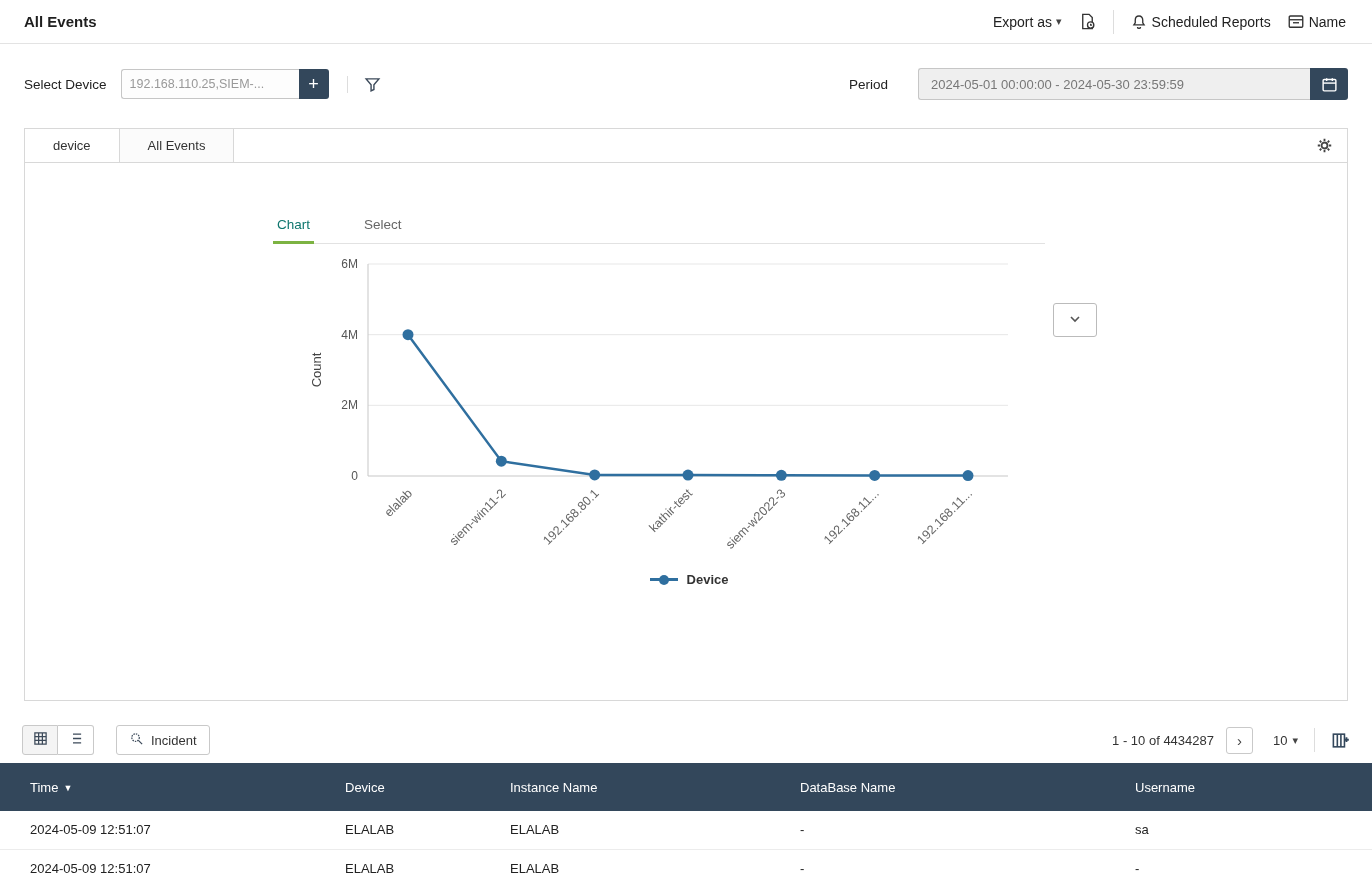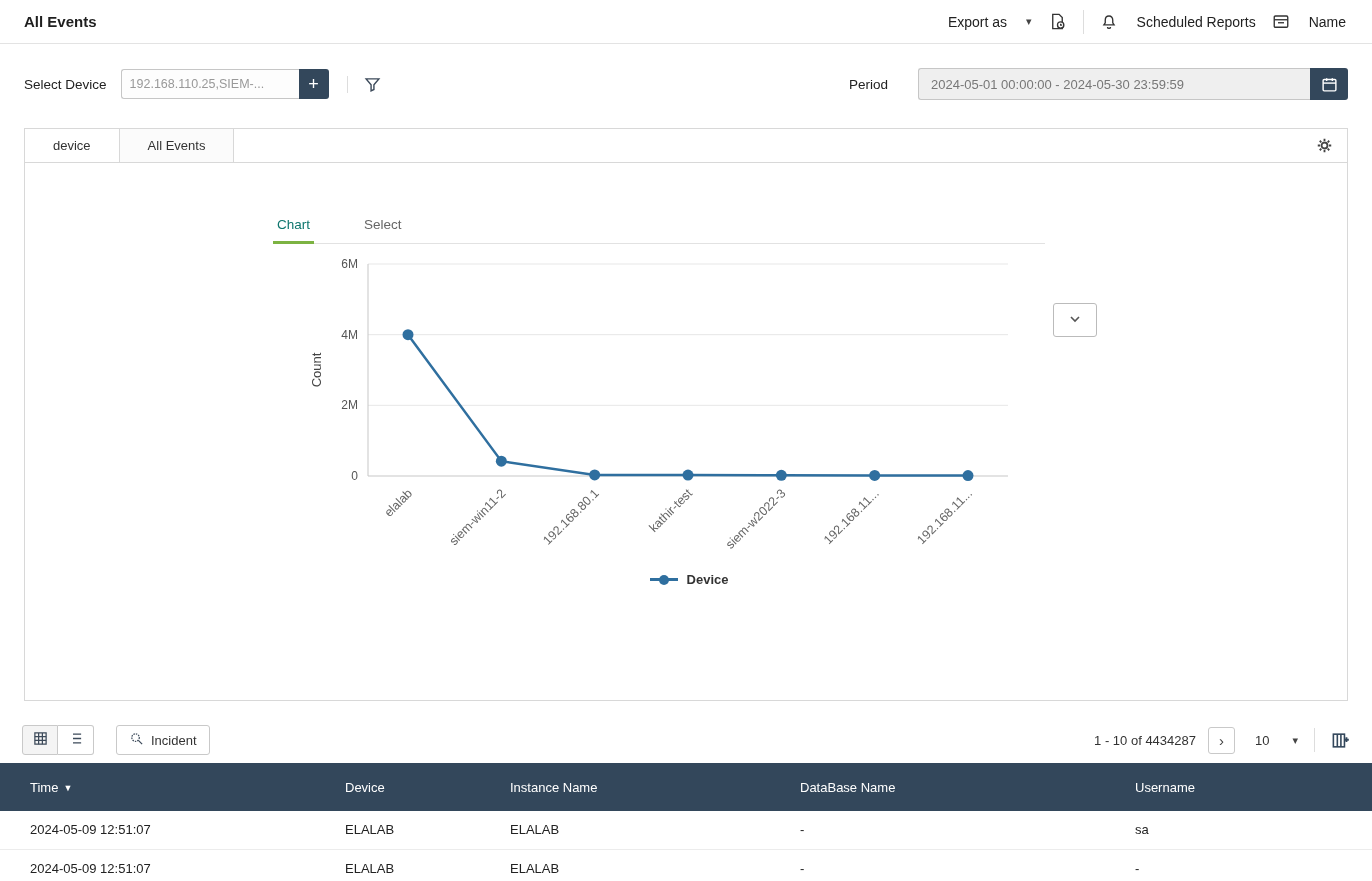--- a/index.html
+++ b/index.html
@@ -4,21 +4,21 @@
 <style>
   * { box-sizing: border-box; margin: 0; padding: 0; }
   html,body { width:1372px; height:881px; overflow:hidden; background:#fff;
     font-family:"Liberation Sans", sans-serif; color:#333; }
 
   
   .app-header { display:flex; align-items:center; justify-content:space-between;
     height:44px; padding:0 26px 0 24px; border-bottom:1px solid #e3e3e3; }
   .app-title { font-size:15px; font-weight:bold; color:#1f1f1f; }
   .header-right { display:flex; align-items:center; gap:16px; font-size:14px; color:#222; }
-  .hgroup { display:flex; align-items:center; gap:19px; cursor:pointer; }
+  .hgroup { display:flex; align-items:center; gap:4px; cursor:pointer; }
   .caret { font-size:11px; color:#444; }
   .vdiv { width:1px; height:24px; background:#ddd; }
   .hicon svg { display:block; }
 
   
   .filter-row { display:flex; align-items:center; justify-content:space-between;
     padding:24px 24px 28px; }
   .f-left, .f-right { display:flex; align-items:center; }
   .f-label { font-size:13.5px; color:#222; margin-right:14px; }
   .device-input { width:178px; height:30px; border:1px solid #c6c6c6; border-right:none;
@@ -71,21 +71,21 @@
     display:flex; align-items:center; justify-content:center; cursor:pointer; }
   .icon-btn.first { border-radius:3px 0 0 3px; background:#f4f4f4; }
   .icon-btn.last { border-radius:0 3px 3px 0; border-left:none; }
   .incident-btn { margin-left:22px; height:30px; border:1px solid #c9c9c9; border-radius:3px;
     background:#fff; display:flex; align-items:center; gap:7px; padding:0 12px;
     font-size:13px; color:#333; cursor:pointer; }
   .pagination-text { font-size:13px; color:#333; }
   .next-btn { width:27px; height:27px; border:1px solid #c9c9c9; border-radius:3px;
     background:#fff; margin-left:12px; font-size:15px; color:#444; cursor:pointer;
     display:flex; align-items:center; justify-content:center; }
-  .page-size { display:flex; align-items:center; gap:23px; margin-left:20px;
+  .page-size { display:flex; align-items:center; gap:5px; margin-left:20px;
     font-size:13px; color:#333; cursor:pointer; }
   .tt-div { width:1px; height:24px; background:#ddd; margin:0 16px; }
   .addcol-wrap { color:var(--dark,#33475b); cursor:pointer; display:flex; }
 
   table.events { width:100%; border-collapse:collapse; font-size:13px; table-layout:fixed; }
   .events thead th { background:var(--dark,#33475b); color:#fff; font-weight:normal;
     text-align:left; height:48px; padding:0 10px; font-size:13px; cursor:pointer; }
   .events th:first-child, .events td:first-child { padding-left:30px; }
   .events tbody td { height:38px; padding:0 10px; border-bottom:1px solid #ececec; color:#222; }
   .sort-ic { font-size:9px; margin-left:5px; vertical-align:1px; }

